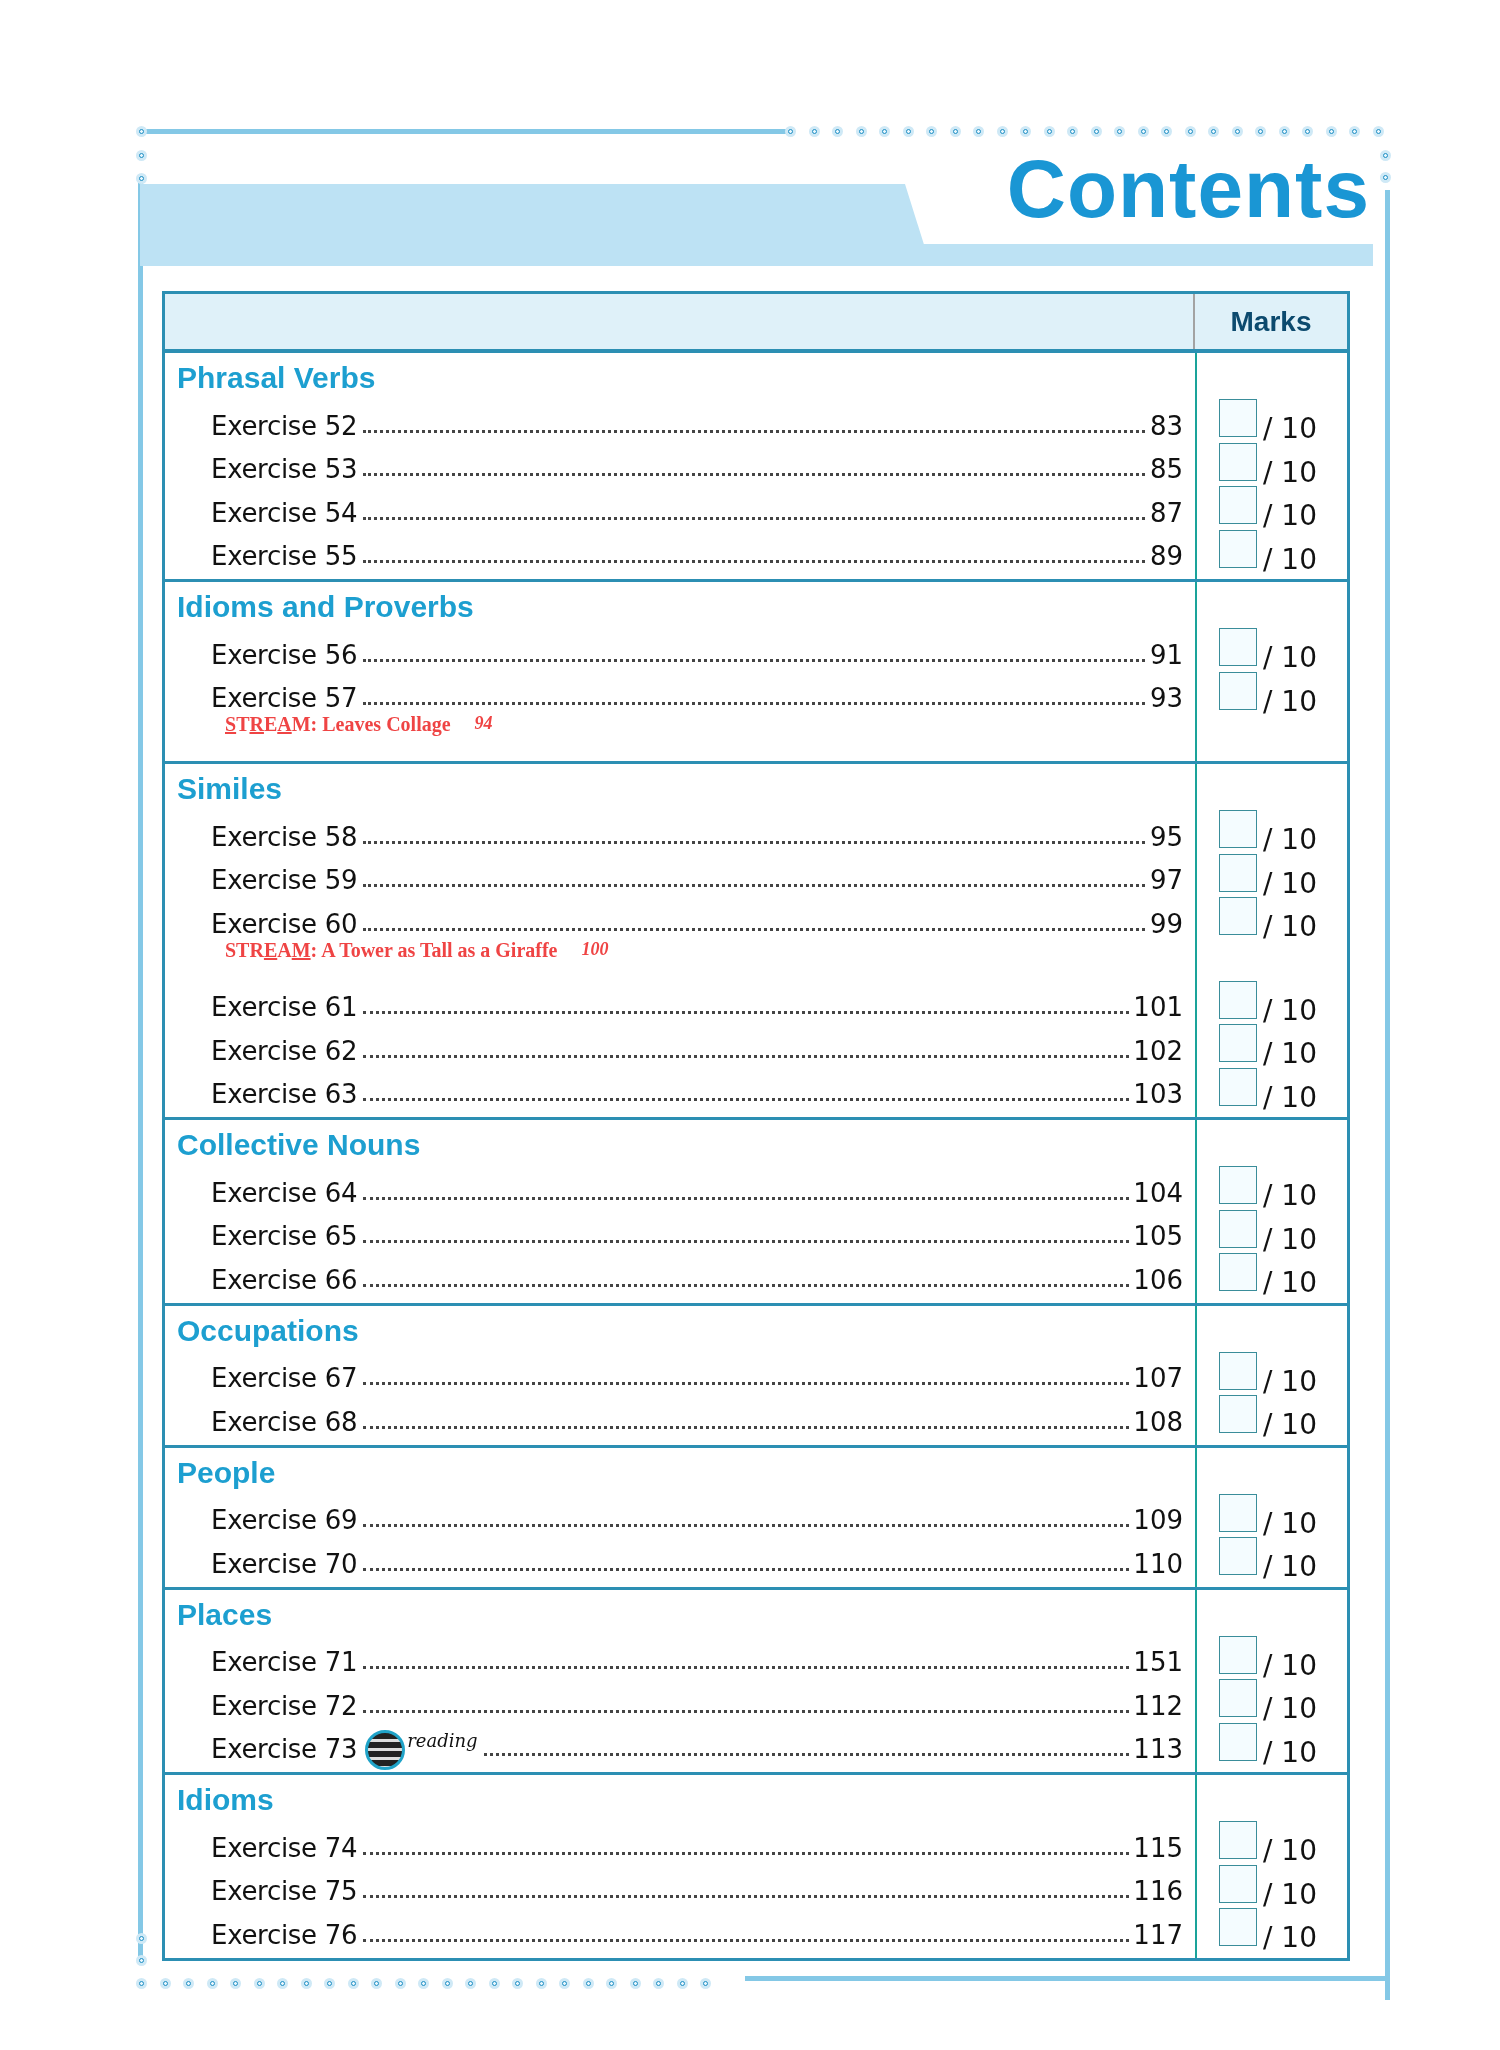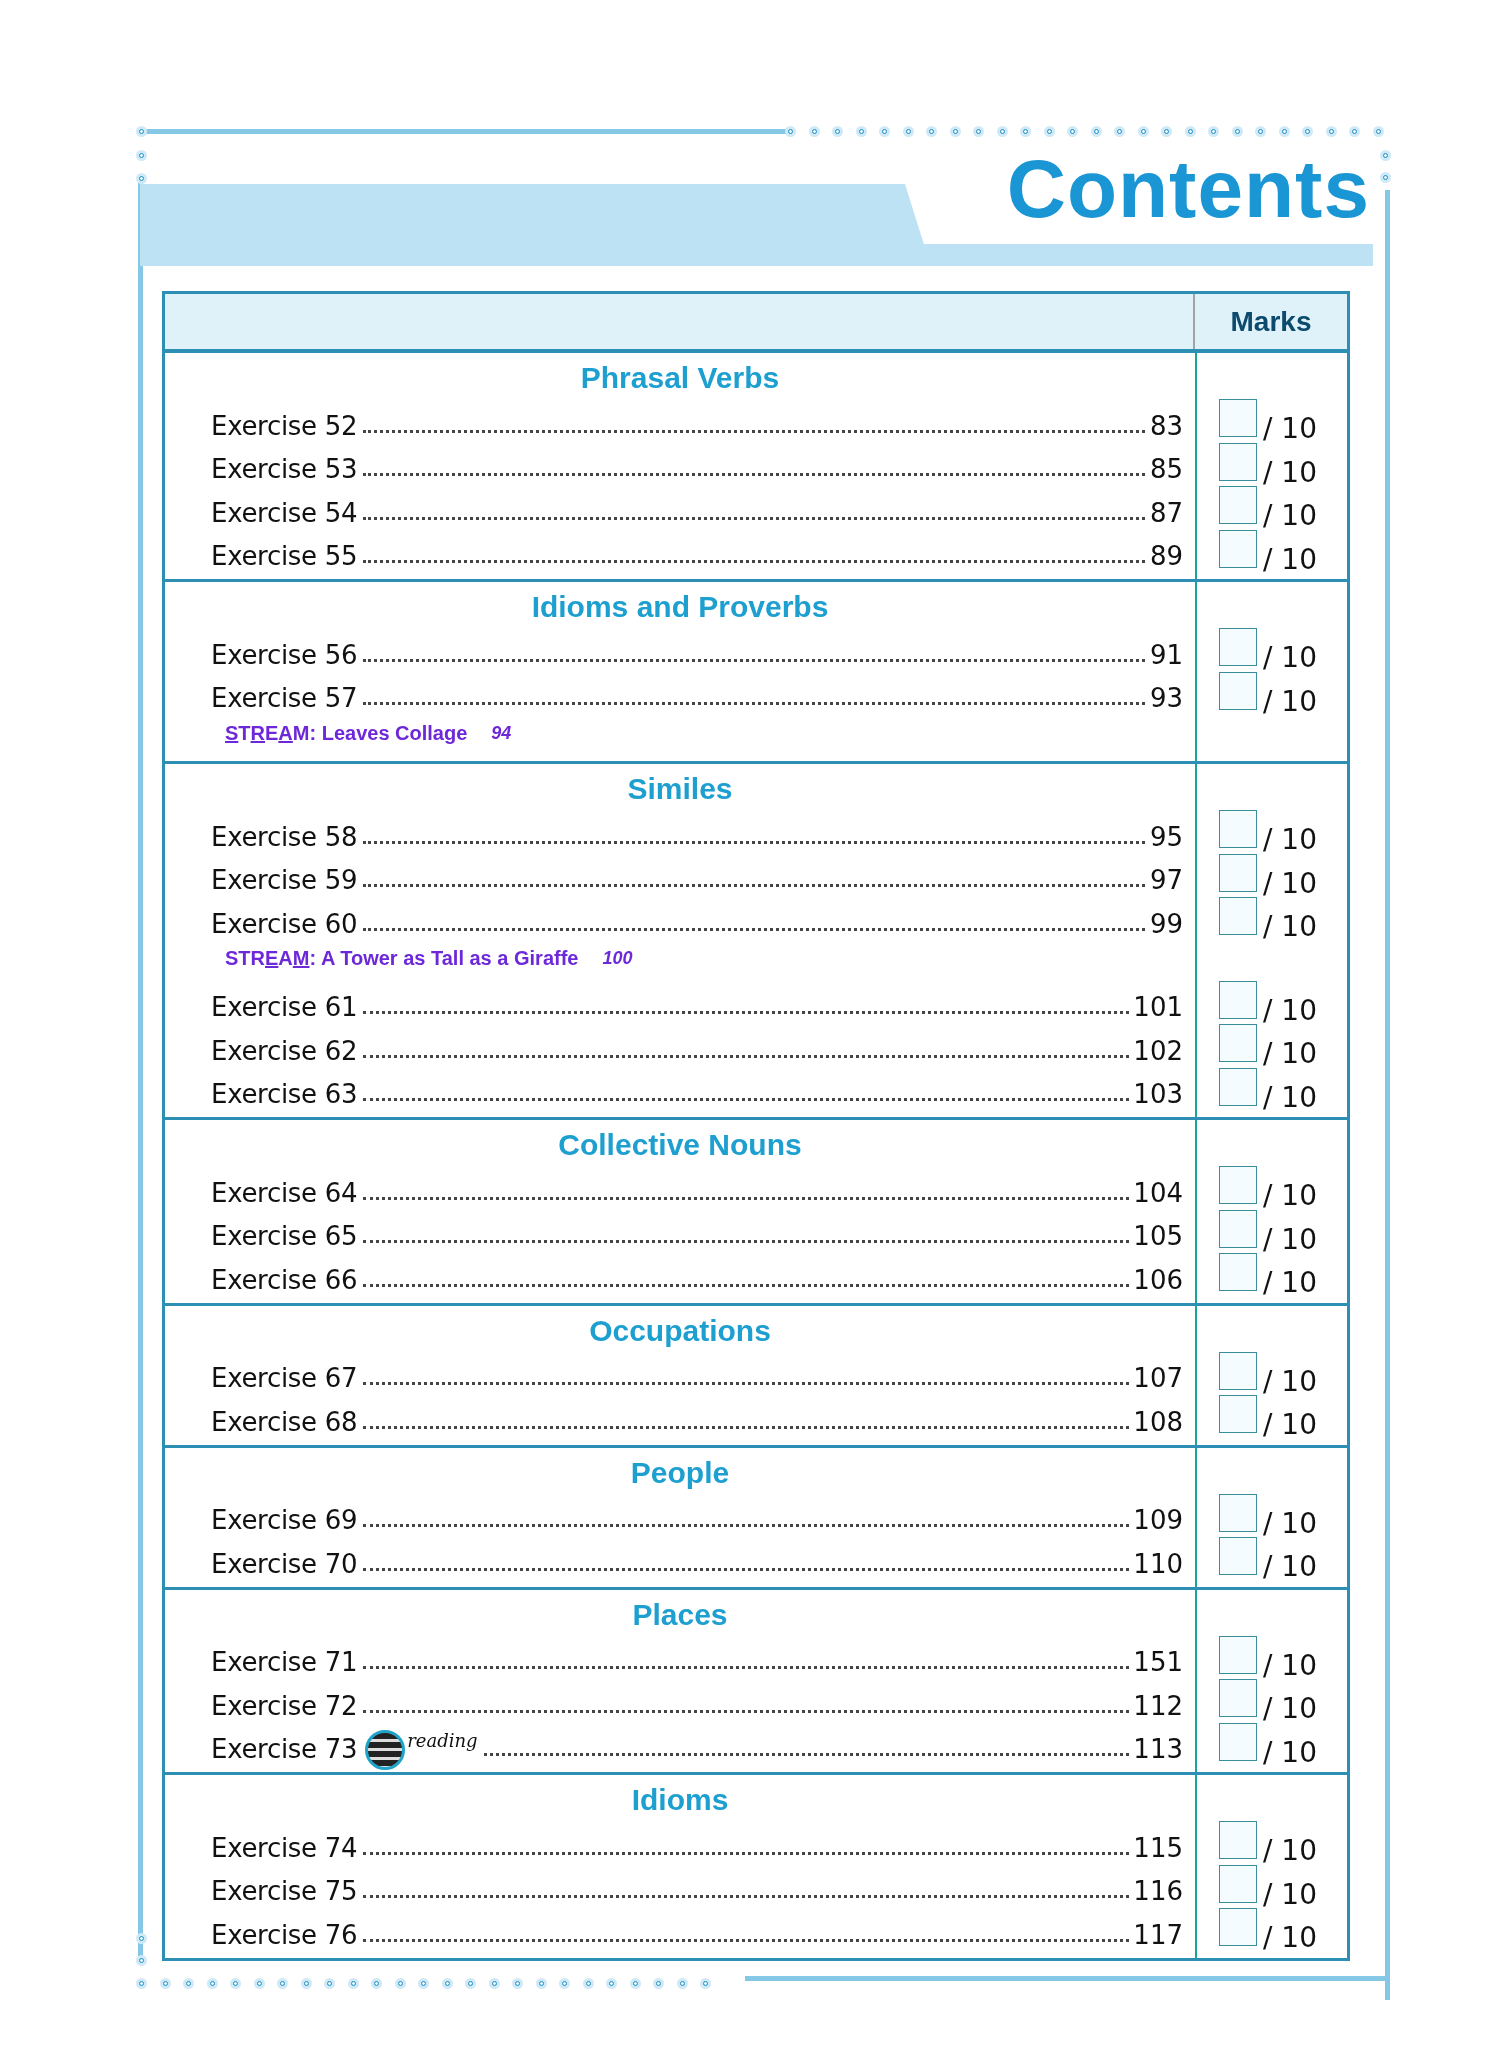--- a/index.html
+++ b/index.html
@@ -28,30 +28,30 @@
     .thead .c2 { width:152px; border-left:2px solid #a3a3a3; display:flex; align-items:center;
                  justify-content:center; font-family:"Liberation Sans", sans-serif; font-weight:bold;
                  font-size:28px; color:#0c4a6e; }
 
     .section { display:flex; border-bottom:3px solid #2c8fb3; }
     .section:last-child { border-bottom:none; }
     .section .left { flex:1; padding:6px 12px 8px 12px; }
     .section .right { width:152px; border-left:2px solid #1aa39a; box-sizing:border-box; position:relative; }
 
     .sec-title { font-family:"Liberation Sans", sans-serif; font-weight:bold; font-size:30px;
-                 color:#1d9fd0; height:38px; line-height:38px;text-align:center; }
+                 color:#1d9fd0; height:38px; line-height:38px; }
 
     .row { height:43.5px; display:flex; align-items:flex-end; padding-left:34px; font-size:26px;
            font-family:"DejaVu Sans", sans-serif; }
     .row .lbl { white-space:nowrap; letter-spacing:-0.3px; }
     .row .leader { flex:1; border-bottom:3px dotted #444; margin:0 4px 8px 6px; height:0; }
     .row .pg { white-space:nowrap; text-align:right; min-width:34px; }
 
-    .stream { height:40px; display:flex; align-items:center; padding-left:48px;
-              font-family:Liberation Sans, sans-serif; font-weight:bold; font-size:20px; color:#6d28d9; }
+    .stream { height:40px; display:flex; align-items:flex-start; padding-left:48px;
+              font-family:Liberation Serif, serif; font-weight:bold; font-size:20px; color:#ef4444; }
     .stream u { text-decoration:underline; text-decoration-thickness:2px; }
     .stream .spg { font-style:italic; font-size:18px; margin-left:24px; }
 
     .reading { display:inline-flex; margin-left:8px; }
     .reading .badge { width:40px; height:40px; border-radius:50%; border:3px solid #20a3c8;
                       box-sizing:border-box; background:repeating-linear-gradient(180deg,#222 0 6px,#ddd 6px 9px);
                       margin-bottom:-6px; }
     .reading .rtxt { font-family:"DejaVu Serif", serif; font-style:italic; font-size:18px; margin-left:2px; }
 
     .marks { position:absolute; left:22px; display:flex; align-items:flex-end; }

